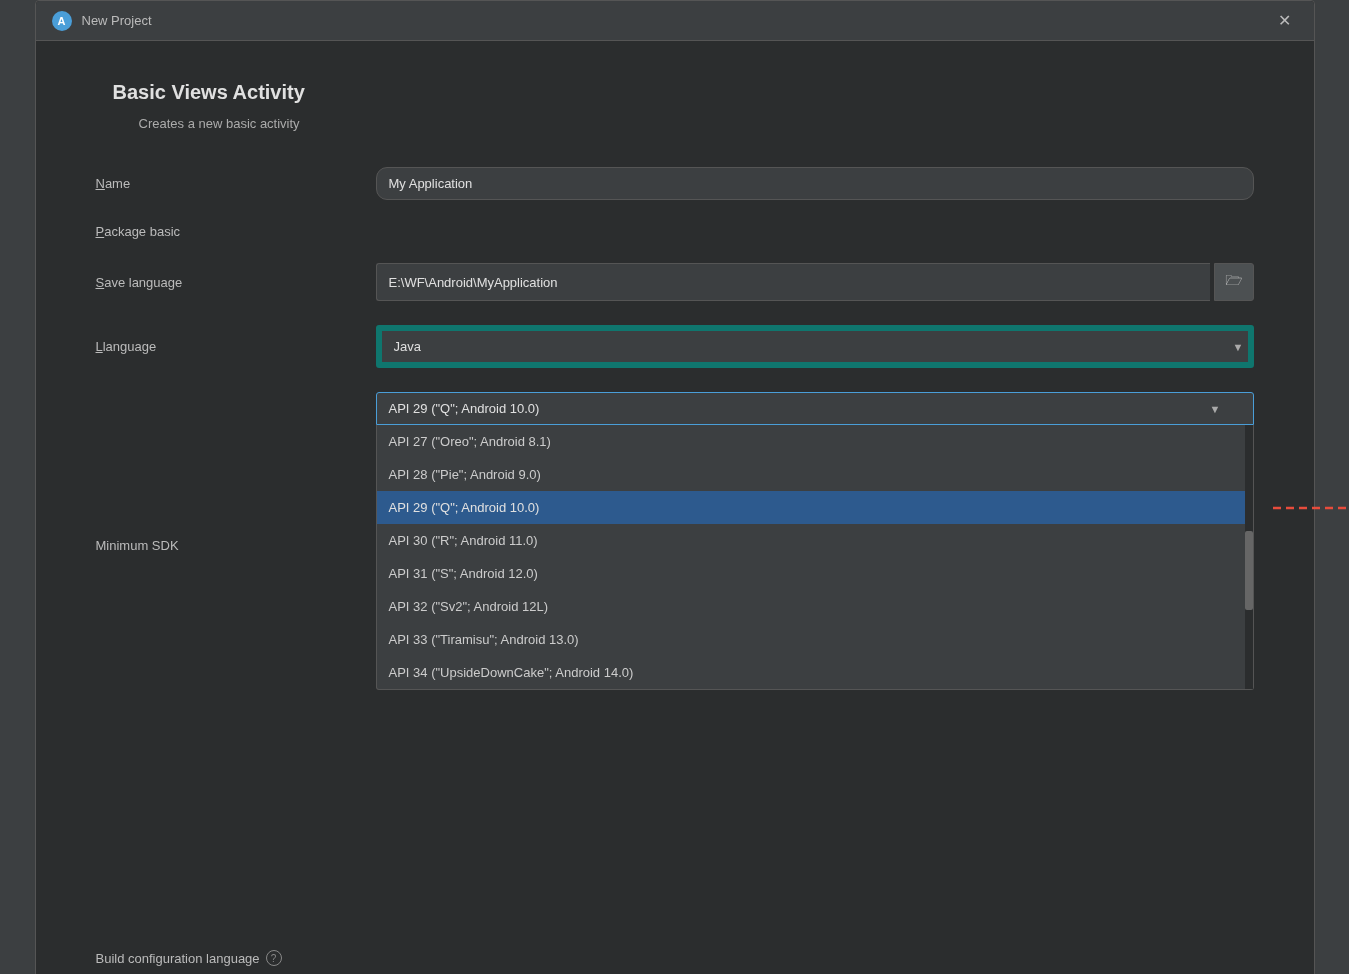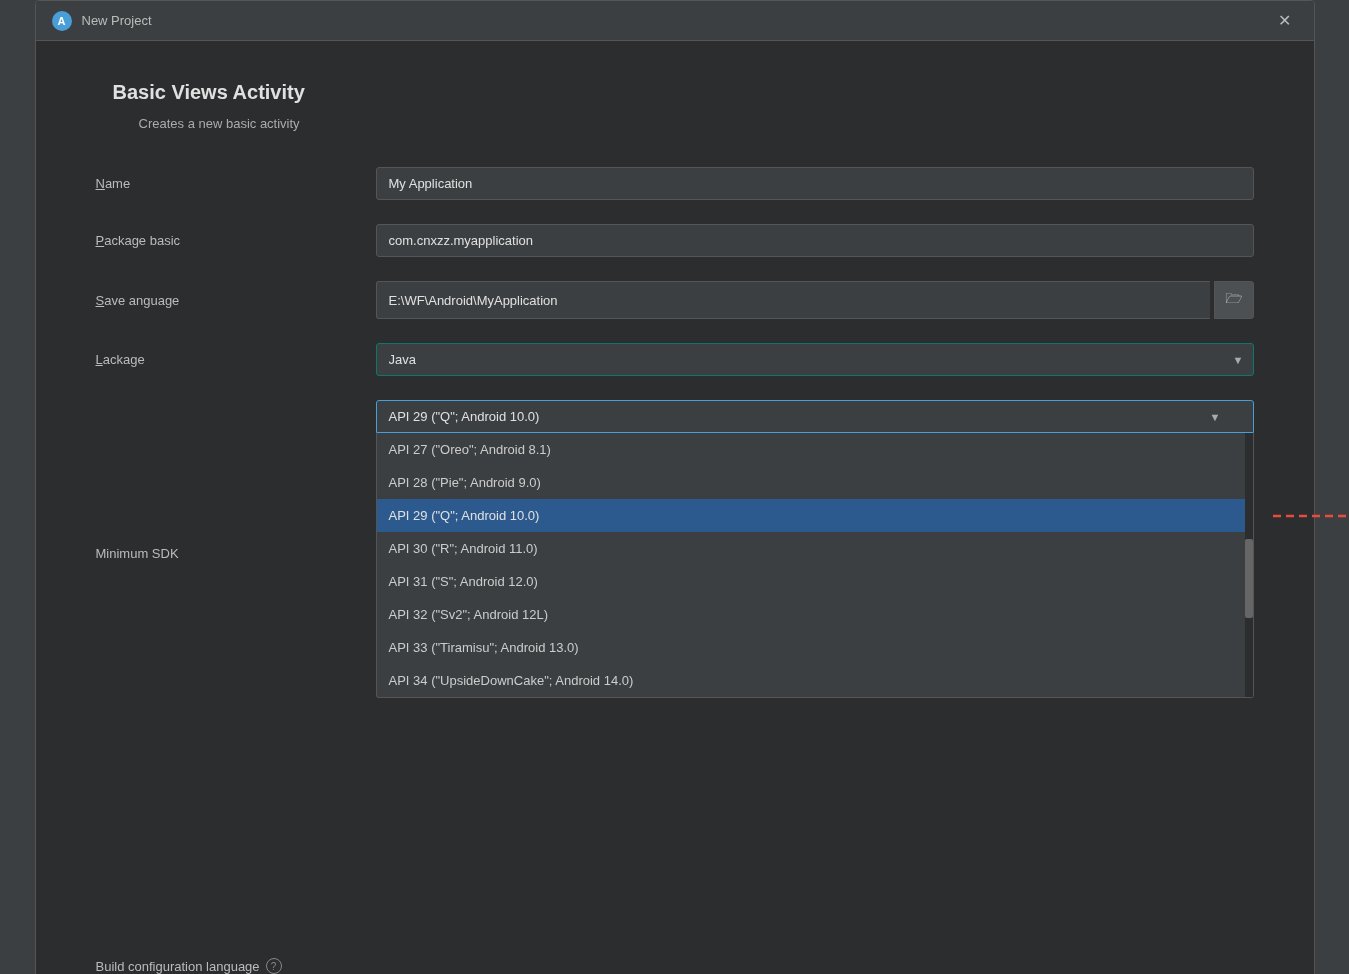--- a/index.html
+++ b/index.html
@@ -84,21 +84,21 @@
       font-size: 13px;
       flex-shrink: 0;
     }
     .form-label .underline {
       text-decoration: underline;
     }
     .form-input {
       flex: 1;
       background: #3c3f41;
       border: 1px solid #555;
-      border-radius: 3px;
+      border-radius: 11px;
       color: #e0e0e0;
       font-size: 13px;
       padding: 8px 12px;
       outline: none;
     }
     .input-with-btn {
       flex: 1;
       display: flex;
       gap: 4px;
     }
@@ -122,21 +122,21 @@
       cursor: pointer;
       font-size: 14px;
     }
     .select-wrapper {
       flex: 1;
       position: relative;
     }
     .form-select {
       width: 100%;
       background: #3c3f41;
-      border: 1px solid #0f766e;
+      border: 6px solid #0f766e;
       border-radius: 3px;
       color: #e0e0e0;
       font-size: 13px;
       padding: 8px 32px 8px 12px;
       appearance: none;
       cursor: pointer;
       outline: none;
     }
     .select-arrow {
       position: absolute;
@@ -252,36 +252,35 @@
       <div class="form-label">
         <span class="underline">N</span><span>ame</span>
       </div>
       <input class="form-input" type="text" value="My Application" style="">
     </div>
 
     <div class="form-row">
       <div class="form-label">
         <span class="underline">P</span><span>ackage basic</span>
       </div>
-      <input class="form-input" type="text" value="com.cnxzz.myapplication" style="">
     </div>
 
     <div class="form-row">
       <div class="form-label">
-        <span class="underline">S</span><span>ave anguage</span>
+        <span class="underline">S</span><span>ave language</span>
       </div>
       <div class="input-with-btn">
         <input type="text" value="E:\WF\Android\MyApplication" style="">
         <button class="browse-btn">🗁</button>
       </div>
     </div>
 
     <div class="form-row">
       <div class="form-label">
-        <span class="underline">L</span><span>ackage</span>
+        <span class="underline">L</span><span>language</span>
       </div>
       <div class="select-wrapper">
         <select class="form-select">
           <option>Kotlin</option>
           <option selected="">Java</option>
         </select>
         <span class="select-arrow">▼</span>
       </div>
     </div>
 

